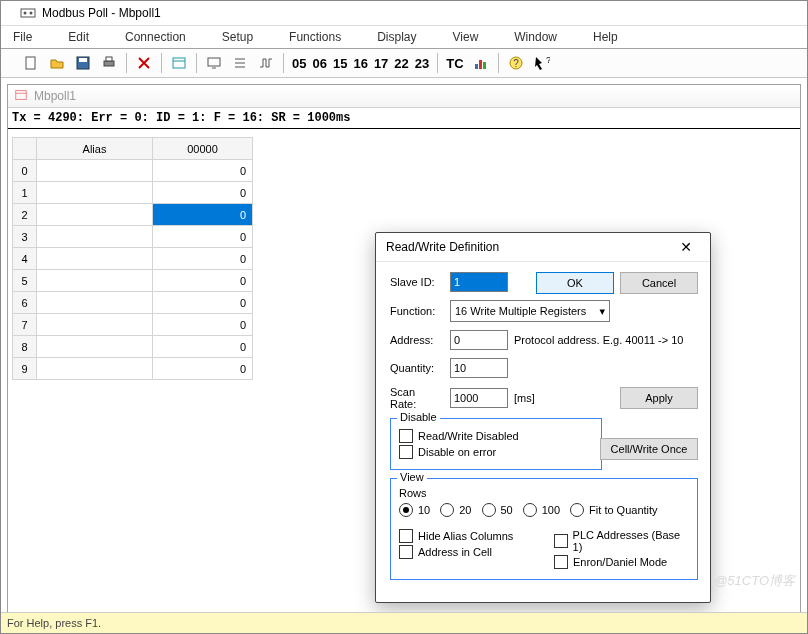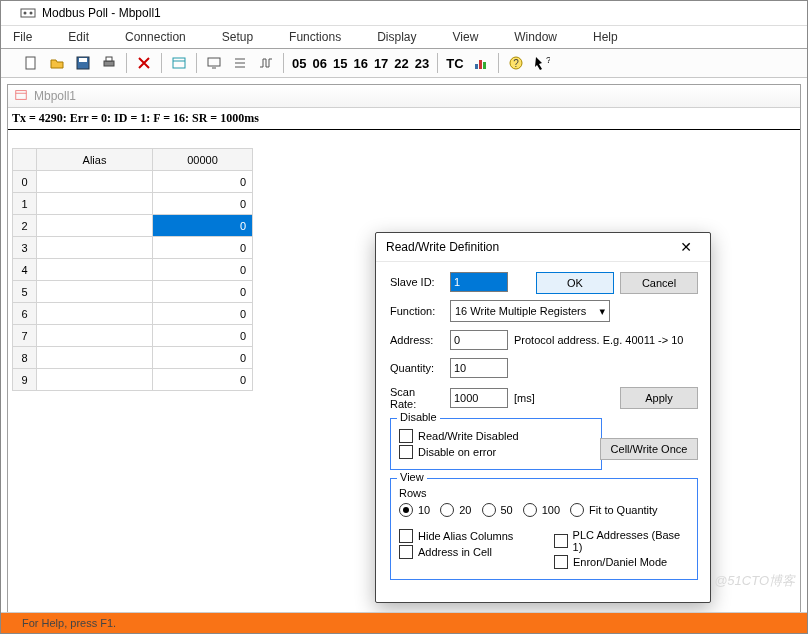--- a/index.html
+++ b/index.html
@@ -11,22 +11,22 @@
 .menubar .item{padding:2px 8px;cursor:default}
 .toolbar{height:28px;border-top:1px solid #a3a3a3;border-bottom:1px solid #c8c8c8;display:flex;align-items:center;padding:0 18px;gap:2px;background:#fcfcfc}
 .tbtn{width:22px;height:22px;display:flex;align-items:center;justify-content:center;border:1px solid transparent;cursor:default}
 .tbtn svg{width:16px;height:16px}
 .tsep{width:1px;height:20px;background:#bbb;margin:0 3px}
 .tnum{font-weight:bold;font-size:13px;padding:0 3px;cursor:default}
 .clientarea{flex:1;background:#fff;position:relative;overflow:hidden}
 .childwin{position:absolute;left:6px;top:6px;right:6px;height:540px;border:1px solid #a0a0a0;background:#fff;display:flex;flex-direction:column}
 .childtitle{height:22px;background:linear-gradient(#fff,#f4f4f4);border-bottom:1px solid #d0d0d0;display:flex;align-items:center;padding:0 6px;gap:6px;color:#999}
 .childtitle.inactive{color:#999}
-.statusline{padding:3px 4px;font-weight:bold;font-size:12px;border-bottom:1px solid #000;font-family:Liberation Serif, serif}
-.grid{margin-top:18px;margin-left:4px}
+.statusline{padding:3px 4px;font-weight:bold;font-size:12px;border-bottom:1px solid #000;font-family:Liberation Mono, monospace}
+.grid{margin-top:8px;margin-left:4px}
 table{border-collapse:collapse;font-size:11px}
 th,td{border:1px solid #d4d4d4;height:22px;box-sizing:border-box;padding:0 6px;text-align:right;background:#fff}
 th{background:#f5f5f5;font-weight:normal;text-align:center}
 th.rowhead,td.rowhead{width:24px;text-align:center;background:#f5f5f5;padding:0}
 .col-alias{width:116px}
 .col-val{width:100px}
 tr.sel td.cell-val{background:#0078d7;color:#fff}
 .dialog-shadow{position:absolute;left:376px;top:156px;width:338px;height:364px;background:#000;opacity:0;border-radius:4px}
 .dialog{position:absolute;left:374px;top:154px;width:334px;background:#fff;border:1px solid #444;border-radius:2px;box-shadow:0 6px 20px rgba(0,0,0,0.3)}
 .dlgtitle{height:28px;display:flex;align-items:center;justify-content:space-between;padding:0 10px;font-size:12px;border-bottom:1px solid #e8e8e8}
@@ -40,21 +40,21 @@
 .btn{width:76px;height:20px;border:1px solid #0078d7;background:#e5f1fb;display:flex;align-items:center;justify-content:center;font-size:11px;cursor:default}
 .btn.def{border:1px solid #0078d7;background:#e5f1fb}
 .btn.plain{border:1px solid #adadad;background:#e1e1e1}
 .group{border:1px solid #3b82f6;padding:8px;margin:6px 0 8px 0;position:relative}
 .group .glabel{position:absolute;top:-8px;left:6px;background:#fff;padding:0 3px;font-size:11px}
 .chk,.rad{display:flex;align-items:center;gap:5px;font-size:11px;margin:2px 0}
 .chkbox{width:12px;height:12px;border:1px solid #333;background:#fff}
 .radbox{width:12px;height:12px;border:1px solid #333;border-radius:50%;background:#fff;display:flex;align-items:center;justify-content:center}
 .radbox.on::after{content:"";width:6px;height:6px;background:#000;border-radius:50%}
 .rightbtns{position:absolute;right:12px;top:10px;display:flex;flex-direction:row;gap:6px}
-.statusbar{height:20px;border-top:1px solid #ccc;display:flex;align-items:center;padding:0 21px;font-size:11px;color:#444;background:#f97316}
+.statusbar{height:20px;border-top:1px solid #ccc;display:flex;align-items:center;padding:0 6px;font-size:11px;color:#444;background:#fef9c3}
 .watermark{position:absolute;right:12px;bottom:22px;font-size:13px;color:#d9d9d9;font-style:italic}
 </style>
 </head>
 <body>
 
 <div class="window">
 
   <div class="titlebar">
     <span class="appicon">
       <svg viewBox="0 0 16 16">

